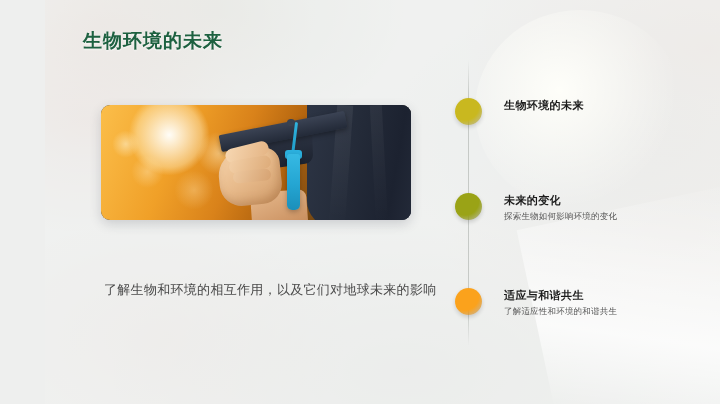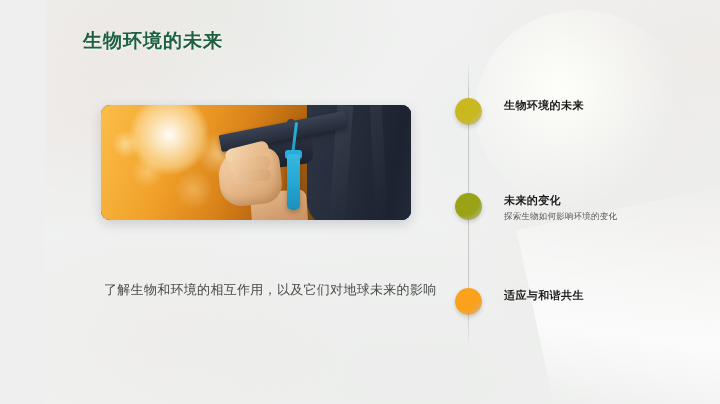--- a/index.html
+++ b/index.html
@@ -218,16 +218,17 @@
 
     <div class="bullet" style="top:125px">
       <div class="dot" style="background: radial-gradient(circle at 36% 30%, rgb(154, 163, 22), rgb(154, 163, 22) 55%, rgba(0, 0, 0, 0.22) 100%);"></div>
       <div class="b-title">未来的变化</div>
       <div class="b-desc">探索生物如何影响环境的变化</div>
     </div>
 
     <div class="bullet" style="top:220px">
       <div class="dot" style="background: radial-gradient(circle at 36% 30%, rgb(251, 162, 28), rgb(251, 162, 28) 55%, rgba(0, 0, 0, 0.22) 100%);"></div>
       <div class="b-title">适应与和谐共生</div>
+      <div class="b-desc">了解适应性和环境的和谐共生</div>
     </div>
   </div>
 
 </div>
 
 </body></html>

